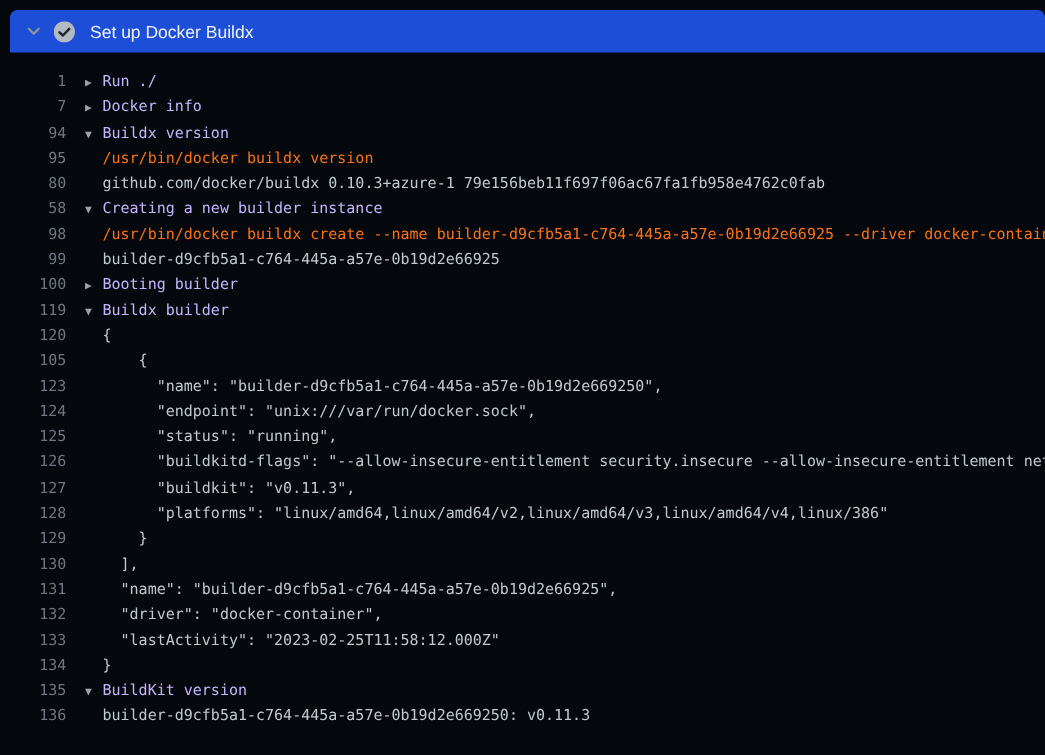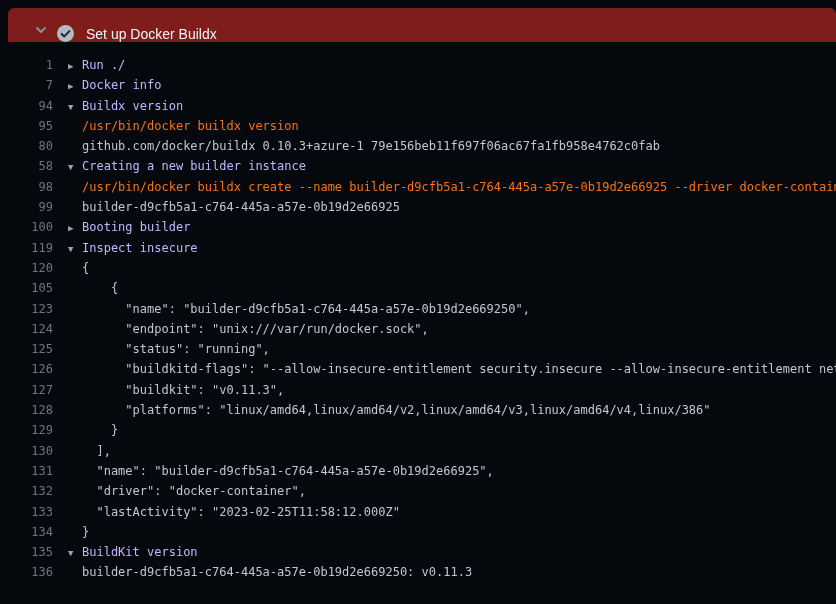--- a/index.html
+++ b/index.html
@@ -10,25 +10,25 @@
     background: #05080c;
     overflow: hidden;
     font-family: "Liberation Sans", sans-serif;
   }
   .step-header {
     position: absolute;
     left: 8px;
     top: 8px;
     right: 0;
     height: 34px;
-    background: #7f1d1d;
+    background: #1d4ed8;
     border-radius: 6px 6px 0 0;
     display: flex;
-    align-items: flex-end;
-    padding-left: 21px;
+    align-items: center;
+    padding-left: 7px;
     box-sizing: border-box;
     cursor: pointer;
   }
   .chevron-btn {
     width: 24px;
     height: 24px;
     display: flex;
     align-items: center;
     justify-content: center;
     flex: 0 0 auto;
@@ -108,21 +108,21 @@
 <div class="log-area" id="log-rows">
     <div class="log-row"><span class="ln">1</span><span class="row-content"><span class="group-arrow">▶</span><span class="group-title">Run ./</span></span></div>
     <div class="log-row"><span class="ln">7</span><span class="row-content"><span class="group-arrow">▶</span><span class="group-title">Docker info</span></span></div>
     <div class="log-row"><span class="ln">94</span><span class="row-content"><span class="group-arrow">▼</span><span class="group-title">Buildx version</span></span></div>
     <div class="log-row"><span class="ln">95</span><span class="row-content command">/usr/bin/docker buildx version</span></div>
     <div class="log-row"><span class="ln">80</span><span class="row-content plain">github.com/docker/buildx 0.10.3+azure-1 79e156beb11f697f06ac67fa1fb958e4762c0fab</span></div>
     <div class="log-row"><span class="ln">58</span><span class="row-content"><span class="group-arrow">▼</span><span class="group-title">Creating a new builder instance</span></span></div>
     <div class="log-row"><span class="ln">98</span><span class="row-content command">/usr/bin/docker buildx create --name builder-d9cfb5a1-c764-445a-a57e-0b19d2e66925 --driver docker-container</span></div>
     <div class="log-row"><span class="ln">99</span><span class="row-content plain">builder-d9cfb5a1-c764-445a-a57e-0b19d2e66925</span></div>
     <div class="log-row"><span class="ln">100</span><span class="row-content"><span class="group-arrow">▶</span><span class="group-title">Booting builder</span></span></div>
-    <div class="log-row"><span class="ln">119</span><span class="row-content"><span class="group-arrow">▼</span><span class="group-title">Inspect insecure</span></span></div>
+    <div class="log-row"><span class="ln">119</span><span class="row-content"><span class="group-arrow">▼</span><span class="group-title">Buildx builder</span></span></div>
     <div class="log-row"><span class="ln">120</span><span class="row-content plain">{</span></div>
     <div class="log-row"><span class="ln">105</span><span class="row-content plain">    {</span></div>
     <div class="log-row"><span class="ln">123</span><span class="row-content plain">      "name": "builder-d9cfb5a1-c764-445a-a57e-0b19d2e669250",</span></div>
     <div class="log-row"><span class="ln">124</span><span class="row-content plain">      "endpoint": "unix:///var/run/docker.sock",</span></div>
     <div class="log-row"><span class="ln">125</span><span class="row-content plain">      "status": "running",</span></div>
     <div class="log-row"><span class="ln">126</span><span class="row-content plain">      "buildkitd-flags": "--allow-insecure-entitlement security.insecure --allow-insecure-entitlement network.host",</span></div>
     <div class="log-row"><span class="ln">127</span><span class="row-content plain">      "buildkit": "v0.11.3",</span></div>
     <div class="log-row"><span class="ln">128</span><span class="row-content plain">      "platforms": "linux/amd64,linux/amd64/v2,linux/amd64/v3,linux/amd64/v4,linux/386"</span></div>
     <div class="log-row"><span class="ln">129</span><span class="row-content plain">    }</span></div>
     <div class="log-row"><span class="ln">130</span><span class="row-content plain">  ],</span></div>

